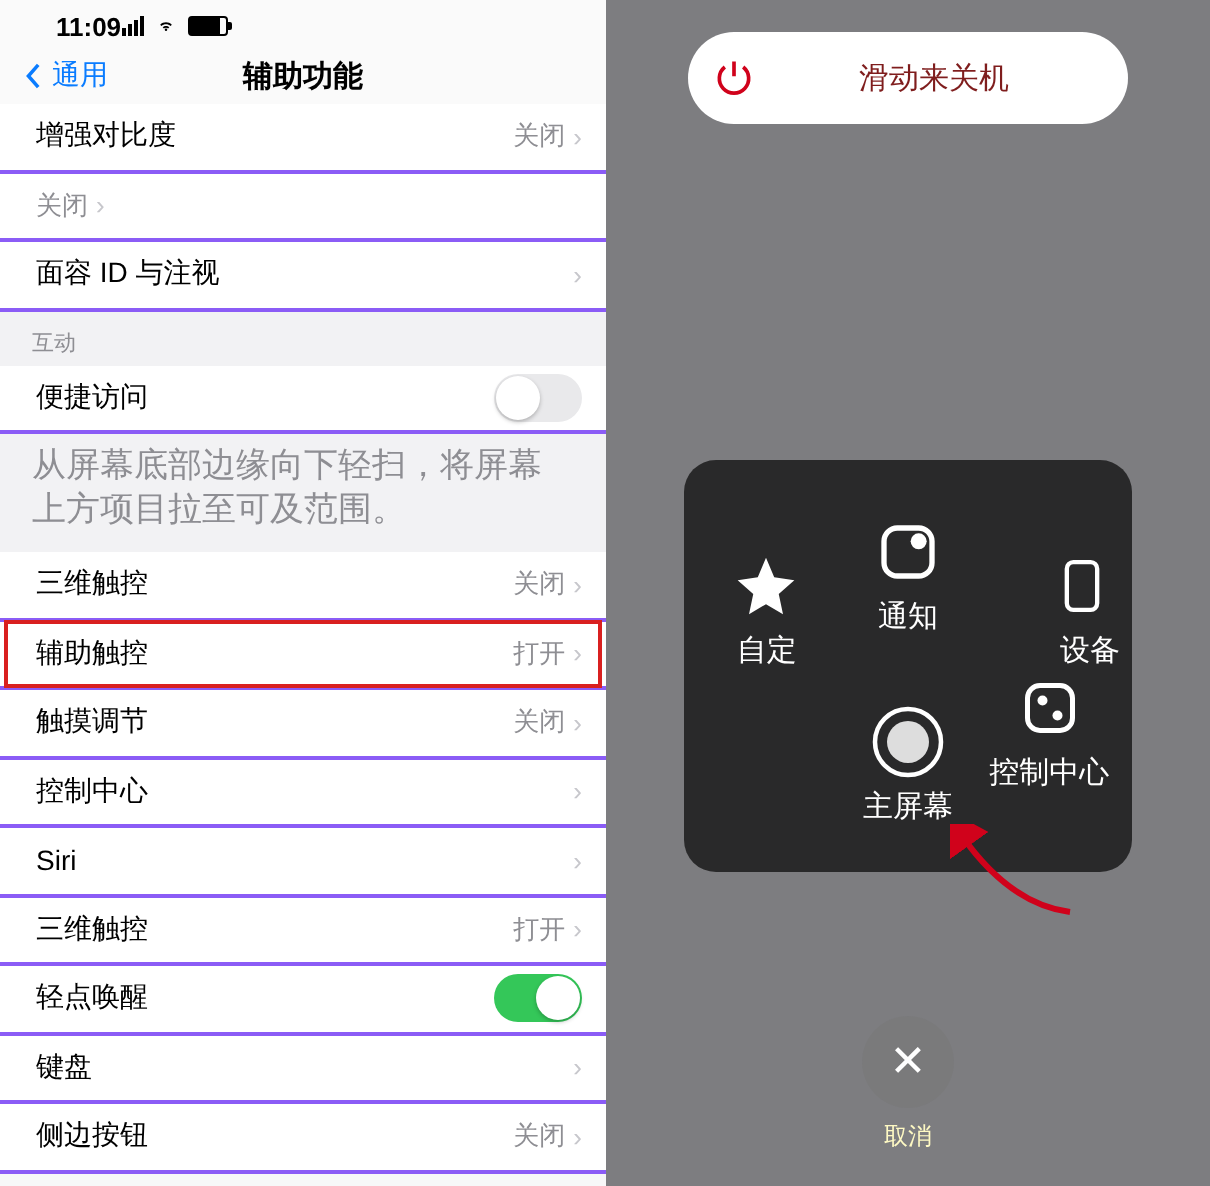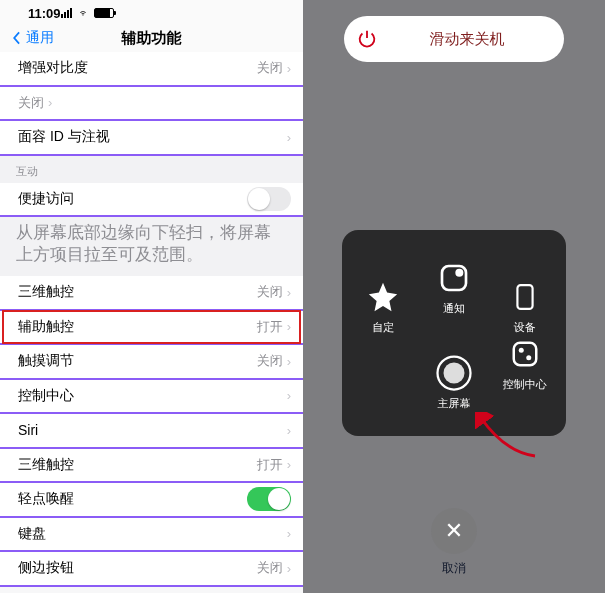--- a/index.html
+++ b/index.html
@@ -53,26 +53,26 @@
 
   
   .slider-pill { position:absolute; left:50%; transform:translateX(-50%); top:16px; width:220px; height:46px; background:#fff; border-radius:26px; display:flex; align-items:center; overflow:hidden;}
   .slider-pill .pw{ width:44px; height:44px; border-radius:50%; display:flex; align-items:center; justify-content:center; margin:1px;}
   .slider-pill .pw svg{width:22px;height:22px;}
   .slider-pill .txt{ flex:1; text-align:center; font-size:15px; color:#7f1d1d; padding-right:20px;}
 
   .panel { position:absolute; left:50%; transform:translateX(-50%); top:230px; width:224px; height:206px; background:rgba(30,30,30,0.88); border-radius:16px; padding:10px 6px 6px;}
   .grid{display:grid;grid-template-columns:repeat(3,1fr);grid-template-rows:repeat(2,1fr);height:100%;}
   .cell{display:flex;flex-direction:column;align-items:center;justify-content:center;gap:4px;}
-  .cell .lab{font-size:11px;color:#fff;}
+  .cell .lab{font-size:15px;color:#fff;}
   .ico{width:38px;height:38px;display:flex;align-items:center;justify-content:center;}
 
   .cancel { position:absolute; left:50%; transform:translateX(-50%); bottom:16px; display:flex; flex-direction:column; align-items:center; gap:6px;}
   .cancel .circ{ width:46px;height:46px;border-radius:50%;background:rgba(120,120,120,0.6);display:flex;align-items:center;justify-content:center;color:#fff;font-size:22px;}
-  .cancel .lab{font-size:12px;color:#0f172a;}
+  .cancel .lab{font-size:12px;color:#fef9c3;}
 
   .arrow { position:absolute; left:172px; top:412px; pointer-events:none;}
 </style>
 </head>
 <body>
 
 <div class="left">
   <div class="status">
     <span>11:09</span>
     <div class="status-icons">
@@ -215,21 +215,21 @@
       </div>
       <div class="cell" style="grid-row:1;grid-column:2;">
         <span class="ico">
           <svg viewBox="0 0 24 24" width="32" height="32">
               <rect x="3" y="3" width="18" height="18" rx="5" fill="none" stroke="#fff" stroke-width="2"></rect>
               <circle cx="16" cy="8" r="3" fill="#fff"></circle>
             </svg>
         </span>
         <span class="lab">通知</span>
       </div>
-      <div class="cell" style="grid-row:1;grid-column:3;align-self:end;">
+      <div class="cell" style="grid-row:1;grid-column:3;align-self:end;align-items:flex-end;">
         <span class="ico">
           <svg viewBox="0 0 24 24" width="26" height="34">
               <rect x="5" y="1" width="14" height="22" rx="3" fill="none" stroke="#fff" stroke-width="2"></rect>
             </svg>
         </span>
         <span class="lab">设备</span>
       </div>
       <div class="cell" style="grid-row:2;grid-column:3;align-self:start;">
         <span class="ico">
           <svg viewBox="0 0 24 24" width="30" height="30">

